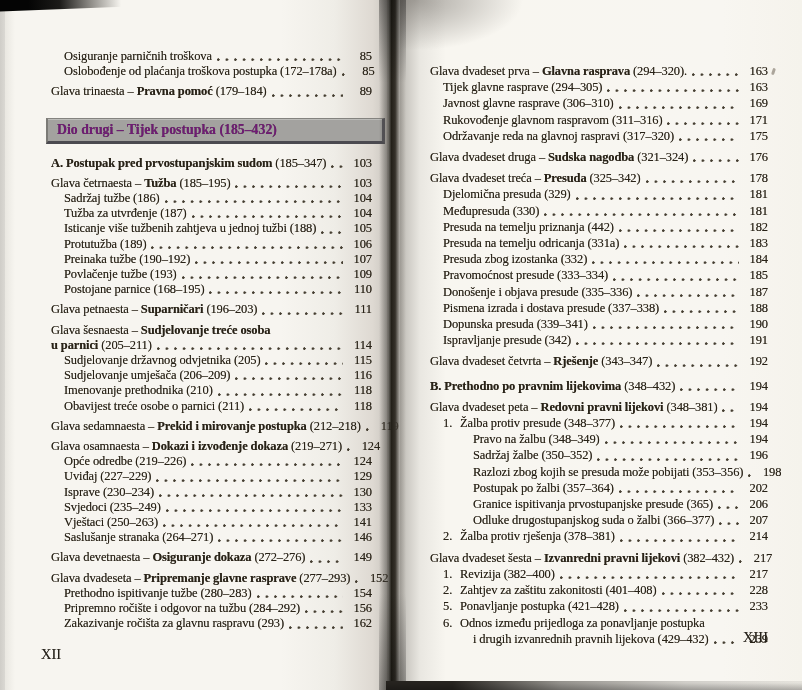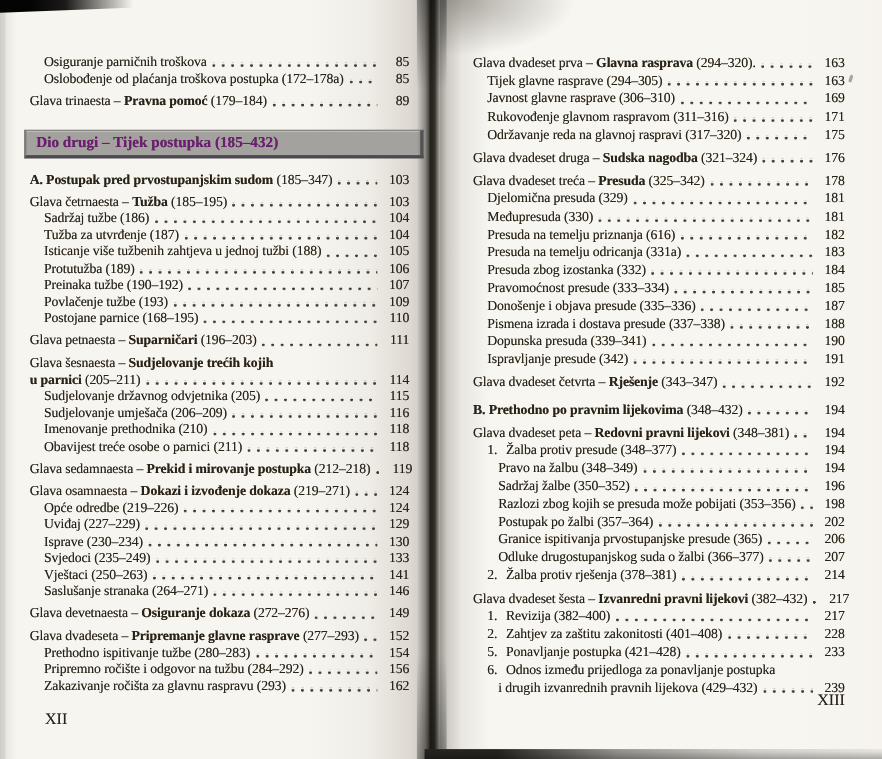--- a/index.html
+++ b/index.html
@@ -30,31 +30,31 @@
     transform:rotate(-2.2deg);
     background:linear-gradient(to right,#040404 0 24%,#1c1b19 45%,rgba(60,57,52,.55) 66%,rgba(60,57,52,0) 86%);
   }
   .edge-bottom{
     position:absolute;left:386px;top:681px;width:416px;height:9px;
     background:
       linear-gradient(to top, rgba(0,0,0,.25), rgba(0,0,0,0) 80%),
       linear-gradient(to right,#26231f 0 16%, rgba(66,63,58,.55) 42%, rgba(105,102,96,.28) 72%, rgba(140,136,130,.15) 100%);
   }
   .entries{position:absolute;left:0;right:0;top:0;}
-  .page.left  .entries{padding:49px 16px 0 22px;}
-  .page.right .entries{padding:44px 34px 0 30px;}
+  .page.left  .entries{padding:49px 16px 0 46px;}
+  .page.right .entries{padding:58px 34px 0 30px;}
 
   .row{display:flex;align-items:baseline;font-size:12.5px;letter-spacing:-0.12px;
        line-height:15.2px;white-space:nowrap;text-shadow:0 0 .4px rgba(43,36,24,.55);}
   .page.right .row{line-height:16.2px;}
   .row span{white-space:pre;}
   .b{font-weight:bold;}
   .num{flex:0 0 17px;}
   .i1{margin-left:13px;}
-  .i2{margin-left:23px;font-family:Liberation Serif, serif;}
+  .i2{margin-left:43px;font-family:Liberation Serif, serif;}
   .t-chapter{margin-top:5px;}
   .t-section{margin-top:8px;}
   .leader{flex:1 1 auto;min-width:4px;height:4px;align-self:flex-end;margin:0 3px 3px 5px;
     background-image:radial-gradient(circle at 1.3px 2.6px,#443d30 1.05px,rgba(0,0,0,0) 1.5px);
     background-size:8.6px 4px;background-repeat:repeat-x;}
   .pg{flex:0 0 26px;text-align:right;}
 
   .bar{
     margin:18px -13px 12px -5px;
     background:#a3a29f;
@@ -145,21 +145,21 @@
         </div>
         <div class="row t-chapter i0">
           <span class="pre">Glava petnaesta – </span>
           <span class="b">Suparničari</span>
           <span class="post"> (196–203)</span>
           <span class="leader"></span>
           <span class="pg">111</span>
         </div>
         <div class="row t-chapter i0">
           <span class="pre">Glava šesnaesta – </span>
-          <span class="b">Sudjelovanje trećih kojih</span>
+          <span class="b">Sudjelovanje treće osoba</span>
         </div>
         <div class="row t-cont i0">
           <span class="b">u parnici</span>
           <span class="post"> (205–211)</span>
           <span class="leader"></span>
           <span class="pg">114</span>
         </div>
         <div class="row t-item i1">
           <span class="pre">Sudjelovanje državnog odvjetnika (205)</span>
           <span class="leader"></span>
@@ -304,21 +304,21 @@
           <span class="pre">Djelomična presuda (329)</span>
           <span class="leader"></span>
           <span class="pg">181</span>
         </div>
         <div class="row t-item i1">
           <span class="pre">Međupresuda (330)</span>
           <span class="leader"></span>
           <span class="pg">181</span>
         </div>
         <div class="row t-item i1">
-          <span class="pre">Presuda na temelju priznanja (616)</span>
+          <span class="pre">Presuda na temelju priznanja (442)</span>
           <span class="leader"></span>
           <span class="pg">182</span>
         </div>
         <div class="row t-item i1">
           <span class="pre">Presuda na temelju odricanja (331a)</span>
           <span class="leader"></span>
           <span class="pg">183</span>
         </div>
         <div class="row t-item i1">
           <span class="pre">Presuda zbog izostanka (332)</span>

